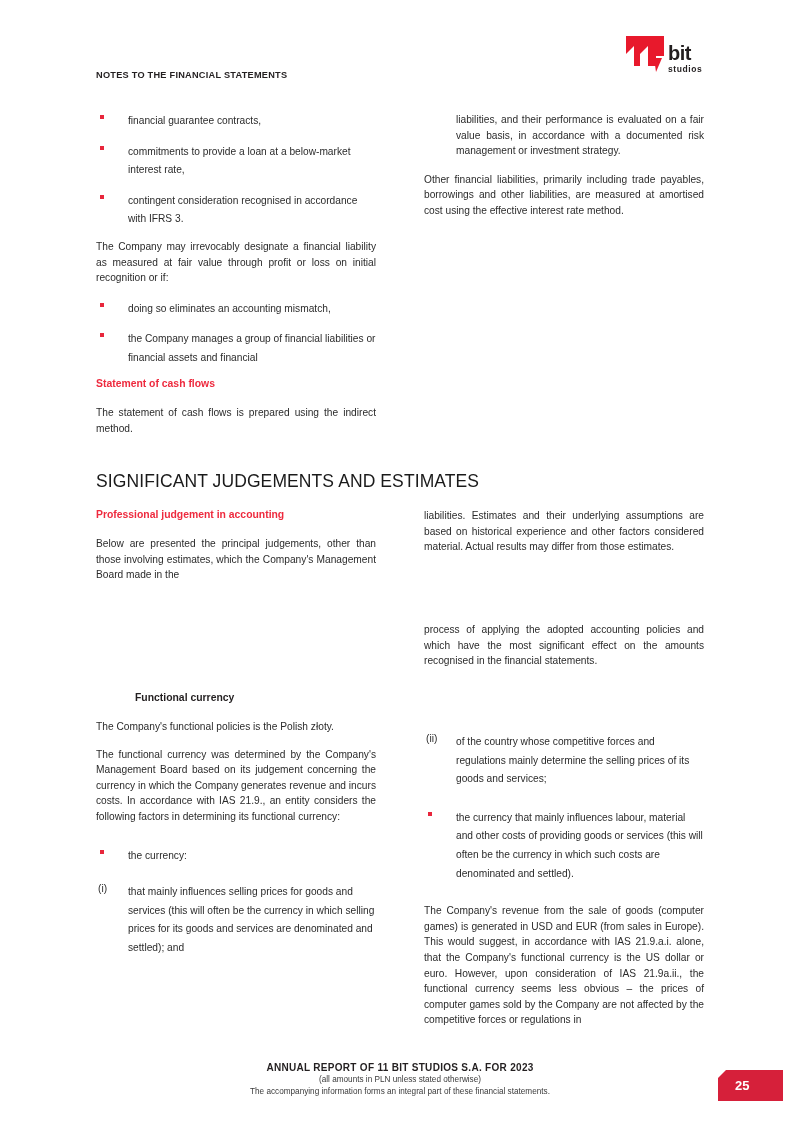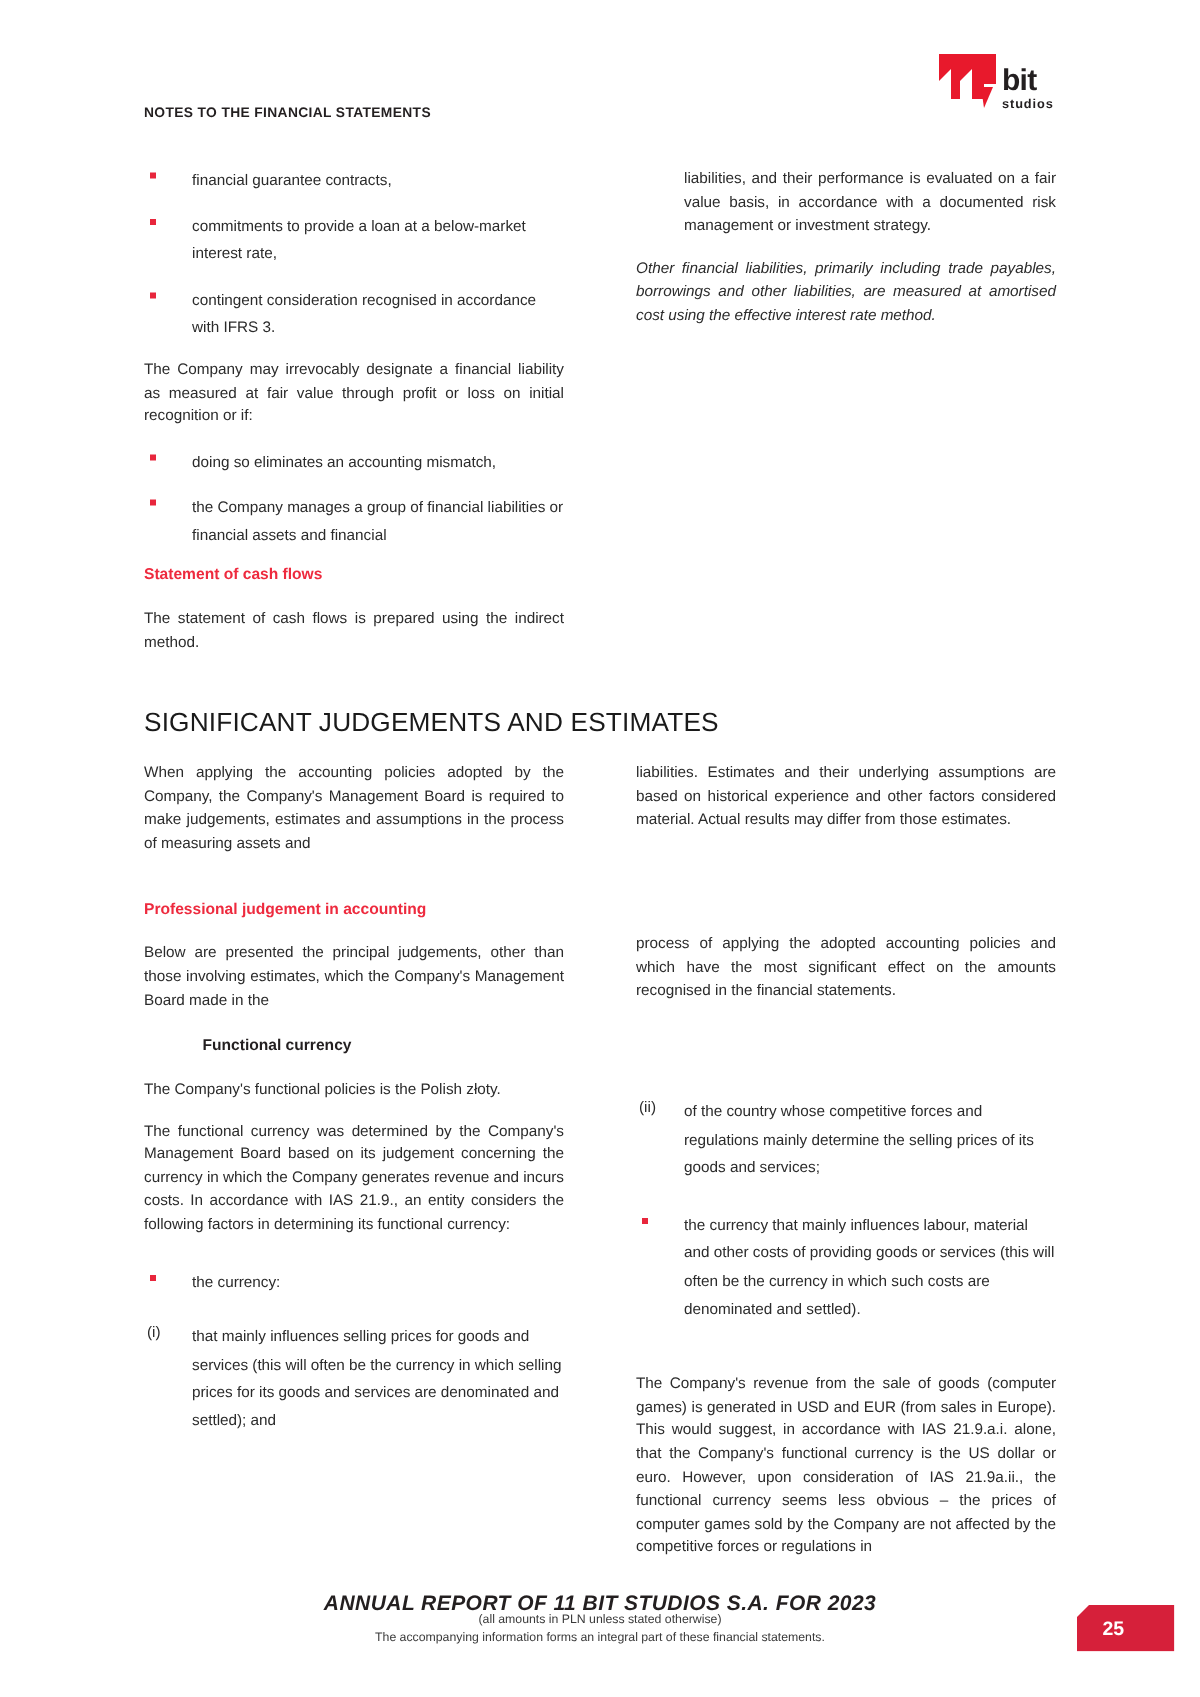--- a/index.html
+++ b/index.html
@@ -115,26 +115,25 @@
   }
 
   
   .footer {
     position: absolute;
     left: 0; top: 1062px;
     width: 800px;
     text-align: center;
   }
   .footer-line1 {
-    font-size: 14px;
+    font-size: 10px;
     font-weight: bold;
     letter-spacing: 0.3px;
     color: #231f20;
     line-height: 12px;
-    font-style: italic;
   }
   .footer-line2, .footer-line3 {
     font-size: 8.2px;
     color: #3a3a3a;
     line-height: 12px;
   }
   .page-badge {
     position: absolute;
     left: 718px; top: 1070px;
     width: 65px; height: 31px;
@@ -199,34 +198,33 @@
       </li>
       <li class="bullet-item">
         <span class="marker"></span>
         <span class="li-text">the Company manages a group of financial liabilities or financial assets and financial</span>
       </li>
     </ul>
   </div>
 
   <div class="col-right" style="top:112px;">
     <p class="body" style="padding-left:32px; margin-bottom:13px;">liabilities, and their performance is evaluated on a fair value basis, in accordance with a documented risk management or investment strategy.</p>
-    <p class="body" style="margin-bottom:25px;font-style:italic;">Other financial liabilities, primarily including trade payables, borrowings and other liabilities, are measured at amortised cost using the effective interest rate method.</p>
+    <p class="body" style="margin-bottom:25px;">Other financial liabilities, primarily including trade payables, borrowings and other liabilities, are measured at amortised cost using the effective interest rate method.</p>
   </div>
 
   <div class="col-left" style="top:377px;">
     <div class="h-red">Statement of cash flows</div>
     <p class="body">The statement of cash flows is prepared using the indirect method.</p>
   </div>
 
   <div class="col-left" style="top:470px; width:608px;">
     <div class="h-section">SIGNIFICANT JUDGEMENTS AND ESTIMATES</div>
   </div>
 
   <div class="col-left" style="top:508px;">
-    <p class="body" style="margin-bottom:30px;">When applying the accounting policies adopted by the Company, the Company's Management Board is required to make judgements, estimates and assumptions in the process of measuring assets and</p>
     <div class="h-red">Professional judgement in accounting</div>
     <p class="body">Below are presented the principal judgements, other than those involving estimates, which the Company's Management Board made in the</p>
   </div>
 
   <div class="col-right" style="top:508px;">
     <p class="body">liabilities. Estimates and their underlying assumptions are based on historical experience and other factors considered material. Actual results may differ from those estimates.</p>
   </div>
   <div class="col-right" style="top:622px;">
     <p class="body">process of applying the adopted accounting policies and which have the most significant effect on the amounts recognised in the financial statements.</p>
   </div>
@@ -250,21 +248,21 @@
   </div>
 
   <div class="col-right" style="top:731px;">
     <ol class="romans">
       <li class="roman-item" style="margin-bottom:20px;">
         <span class="marker">(ii)</span>
         <span class="li-text">of the country whose competitive forces and regulations mainly determine the selling prices of its goods and services;</span>
       </li>
     </ol>
     <ul class="bullets">
-      <li class="bullet-item" style="margin-bottom:34px;">
+      <li class="bullet-item" style="margin-bottom:22px;">
         <span class="marker"></span>
         <span class="li-text">the currency that mainly influences labour, material and other costs of providing goods or services (this will often be the currency in which such costs are denominated and settled).</span>
       </li>
     </ul>
     <p class="body">The Company's revenue from the sale of goods (computer games) is generated in USD and EUR (from sales in Europe). This would suggest, in accordance with IAS 21.9.a.i. alone, that the Company's functional currency is the US dollar or euro. However, upon consideration of IAS 21.9a.ii., the functional currency seems less obvious – the prices of computer games sold by the Company are not affected by the competitive forces or regulations in</p>
   </div>
 
   <div class="footer">
     <div class="footer-line1">ANNUAL REPORT OF 11 BIT STUDIOS S.A. FOR 2023</div>
     <div class="footer-line2">(all amounts in PLN unless stated otherwise)</div>

